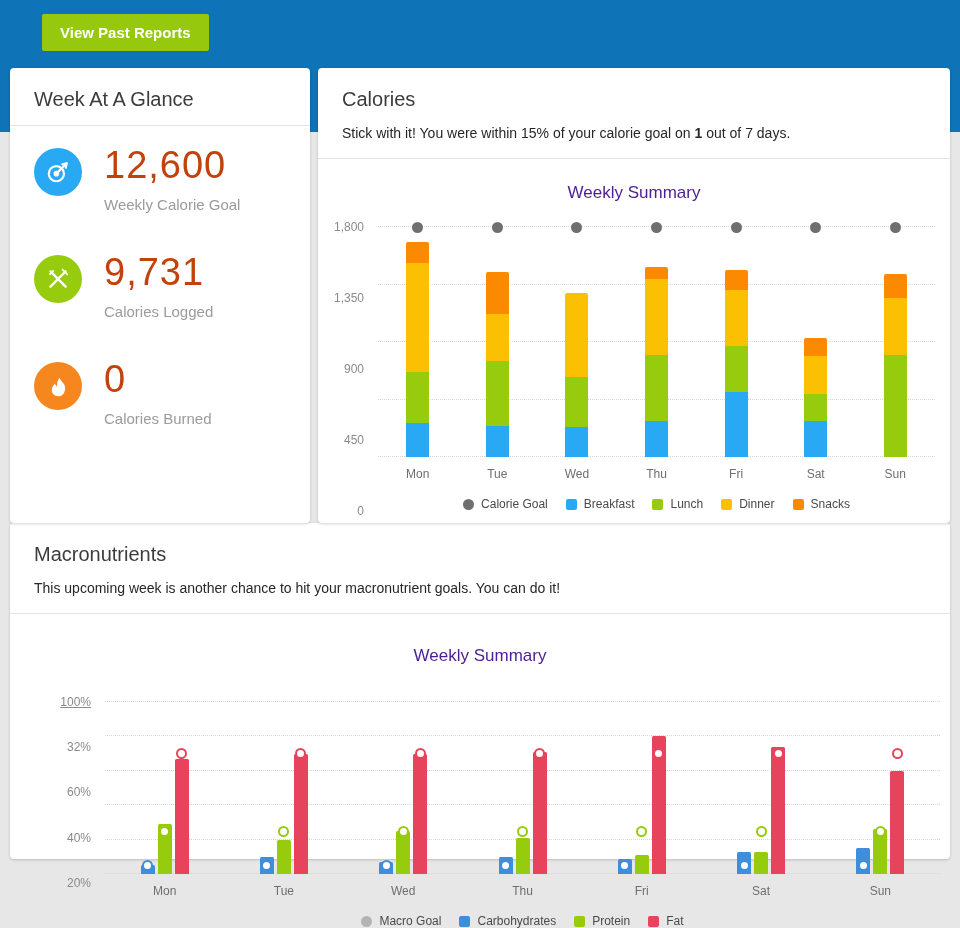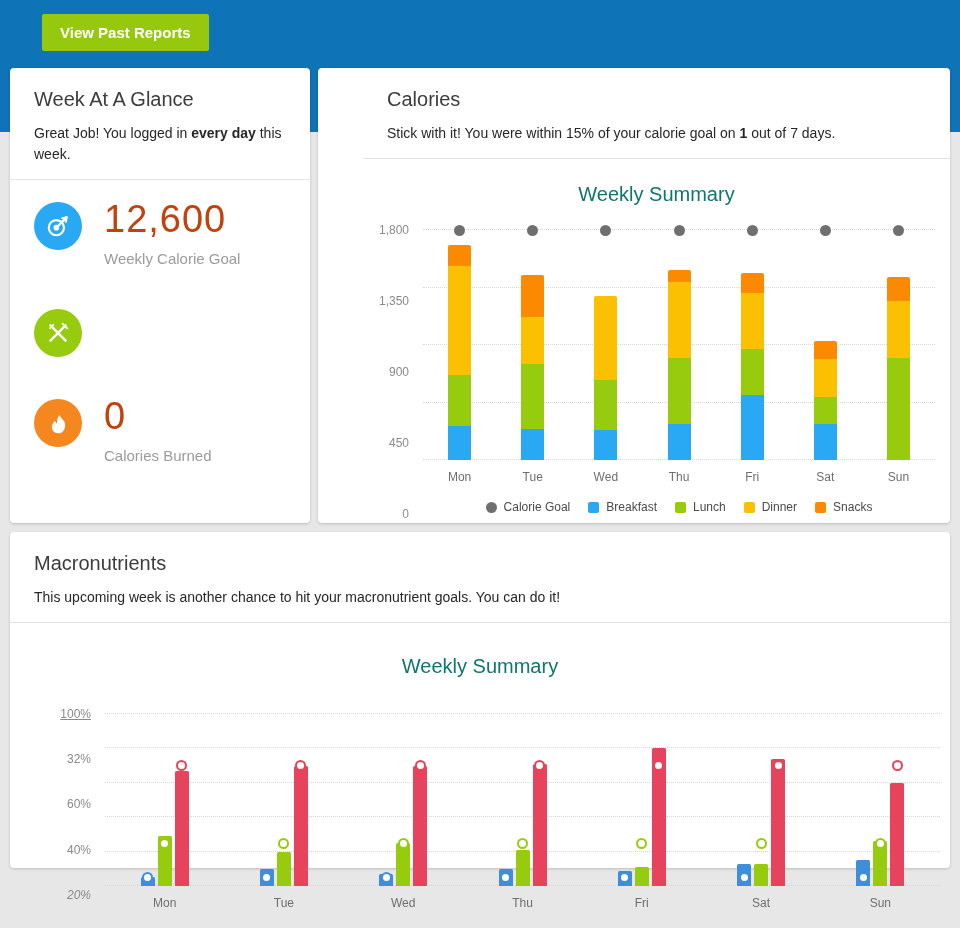--- a/index.html
+++ b/index.html
@@ -15,38 +15,38 @@
   .date-title { color:#FFFFFF; font-size:26px; font-weight:600; letter-spacing:.3px; }
   .btn-green {
     margin-left:26px; background:#96C90D; color:#FFFFFF; border:none; border-radius:2px;
     font-family:inherit; font-size:15px; font-weight:600; padding:10px 18px; cursor:pointer;
   }
 
   .layout { position:relative; padding:4px 10px 0; }
   .row-top { display:flex; gap:8px; }
   .card { background:#FFFFFF; border-radius:4px; box-shadow:0 1px 3px rgba(0,0,0,.18); }
   .card-glance { width:300px; height:455px; flex:0 0 300px; }
-  .card-calories { flex:1; height:455px;padding-left:45px; }
-  .card-macros { margin-top:9px; height:336px; }
+  .card-calories { flex:1; height:455px; }
+  .card-macros { height:336px; }
 
   .card-head { padding:20px 24px 14px; }
   .card-title { font-size:20px; color:#3C3C3C; }
   .card-sub { margin-top:12px; font-size:14px; color:#272727; line-height:1.5; }
   .card-sub b { font-weight:700; }
   .divider { height:1px; background:#E4E4E4; }
 
   .stats { padding:20px 24px 0; }
   .stat { display:flex; align-items:flex-start; gap:22px; }
   .stat + .stat { margin-top:40px; }
   .stat-icon { width:48px; height:48px; border-radius:50%; flex:0 0 48px;
                display:flex; align-items:center; justify-content:center; margin-top:2px; }
   .stat-value { font-size:38px; color:#c2410c; letter-spacing:1px; line-height:1.05; }
   .stat-label { margin-top:10px; font-size:15px; color:#9B9B9B; }
 
-  .chart-title { text-align:center; font-size:20px; color:#0f766e; }
+  .chart-title { text-align:center; font-size:17px; color:#4c1d95; }
   .card-calories .chart-title { margin:24px 0 24px; }
   .card-macros  .chart-title { margin:32px 0 36px; }
   .chart-body { display:flex; }
   .ylabels { position:relative; }
   .card-calories .ylabels { width:60px; }
   .card-macros  .ylabels { width:95px; }
   .card-calories .chart-body { padding-right:15px; }
   .card-macros  .chart-body { padding-right:10px; }
   .plot-col { flex:1; }
   .plot { position:relative; }
@@ -75,21 +75,20 @@
 <div class="topbar">
   <button class="btn-green">View Past Reports</button>
 </div>
 
 <div class="layout">
   <div class="row-top">
 
     <div class="card card-glance">
       <div class="card-head">
         <div class="card-title">Week At A Glance</div>
-        <div class="card-sub"><span>Great Job! You logged in </span><b>every day</b><span> this week.</span></div>
       </div>
       <div class="divider"></div>
       <div class="stats">
 
         <div class="stat">
           <span class="stat-icon" style="background: rgb(41, 169, 244);">
             <svg width="26" height="26" viewBox="0 0 24 24">
               <circle cx="10.5" cy="13.5" r="7" fill="none" stroke="#fff" stroke-width="2"></circle>
               <circle cx="10.5" cy="13.5" r="2.6" fill="#fff"></circle>
               <line x1="10.5" y1="13.5" x2="20" y2="4" stroke="#fff" stroke-width="2" stroke-linecap="round"></line>
@@ -104,20 +103,24 @@
 
         <div class="stat">
           <span class="stat-icon" style="background: rgb(151, 203, 13);">
             <svg width="26" height="26" viewBox="0 0 24 24" stroke="#fff" stroke-width="2.2" stroke-linecap="round" fill="none">
               <line x1="5" y1="5" x2="19" y2="19"></line>
               <line x1="19" y1="5" x2="5" y2="19"></line>
               <path d="M16.2 3.4 L19 6.2 M20.6 7.8 L17.8 5" stroke-width="1.6"></path>
               <path d="M4.6 7.6 L7.6 4.6" stroke-width="1.6"></path>
             </svg>
           </span>
+          <div>
+            <div class="stat-value">9,731</div>
+            <div class="stat-label">Calories Logged</div>
+          </div>
         </div>
 
         <div class="stat">
           <span class="stat-icon" style="background: rgb(246, 135, 31);">
             <svg width="26" height="26" viewBox="0 0 24 24">
               <path fill="#fff" d="M12.4 21.5c-3.7 0-6.1-2.4-6.1-5.7 0-2.7 1.5-4.4 2.9-6.1.3 1.2 1 2.2 2 2.9-.2-3.1.1-6.1 2.4-8.3.5 3.5 5 4.8 5 9.5 0 4.2-2.5 7.7-6.2 7.7z"></path>
               <path fill="none" stroke="#F6871F" stroke-width="0" d=""></path>
             </svg>
           </span>
           <div>
@@ -241,21 +244,21 @@
   <div class="card card-macros">
     <div class="card-head">
       <div class="card-title">Macronutrients</div>
       <div class="card-sub">This upcoming week is another chance to hit your macronutrient goals. You can do it!</div>
     </div>
     <div class="divider"></div>
     <div id="macros-chart">
       <div class="chart-title">Weekly Summary</div>
       <div class="chart-body">
         <div class="ylabels">
-            <div class="ylab" style="bottom: calc(20% - 7px); font-style: italic;">20%</div>
+            <div class="ylab" style="bottom: calc(20% - 7px);">20%</div>
             <div class="ylab" style="bottom: calc(40% - 7px);">40%</div>
             <div class="ylab" style="bottom: calc(60% - 7px);">60%</div>
             <div class="ylab" style="bottom: calc(80% - 7px);">32%</div>
             <div class="ylab" style="bottom: calc(100% - 7px); text-decoration: underline;">100%</div>
           </div>
         <div class="plot-col">
           <div class="plot">
               <div class="gridline" style="bottom: 0%;"></div>
               <div class="gridline" style="bottom: 20%;"></div>
               <div class="gridline" style="bottom: 40%;"></div>

